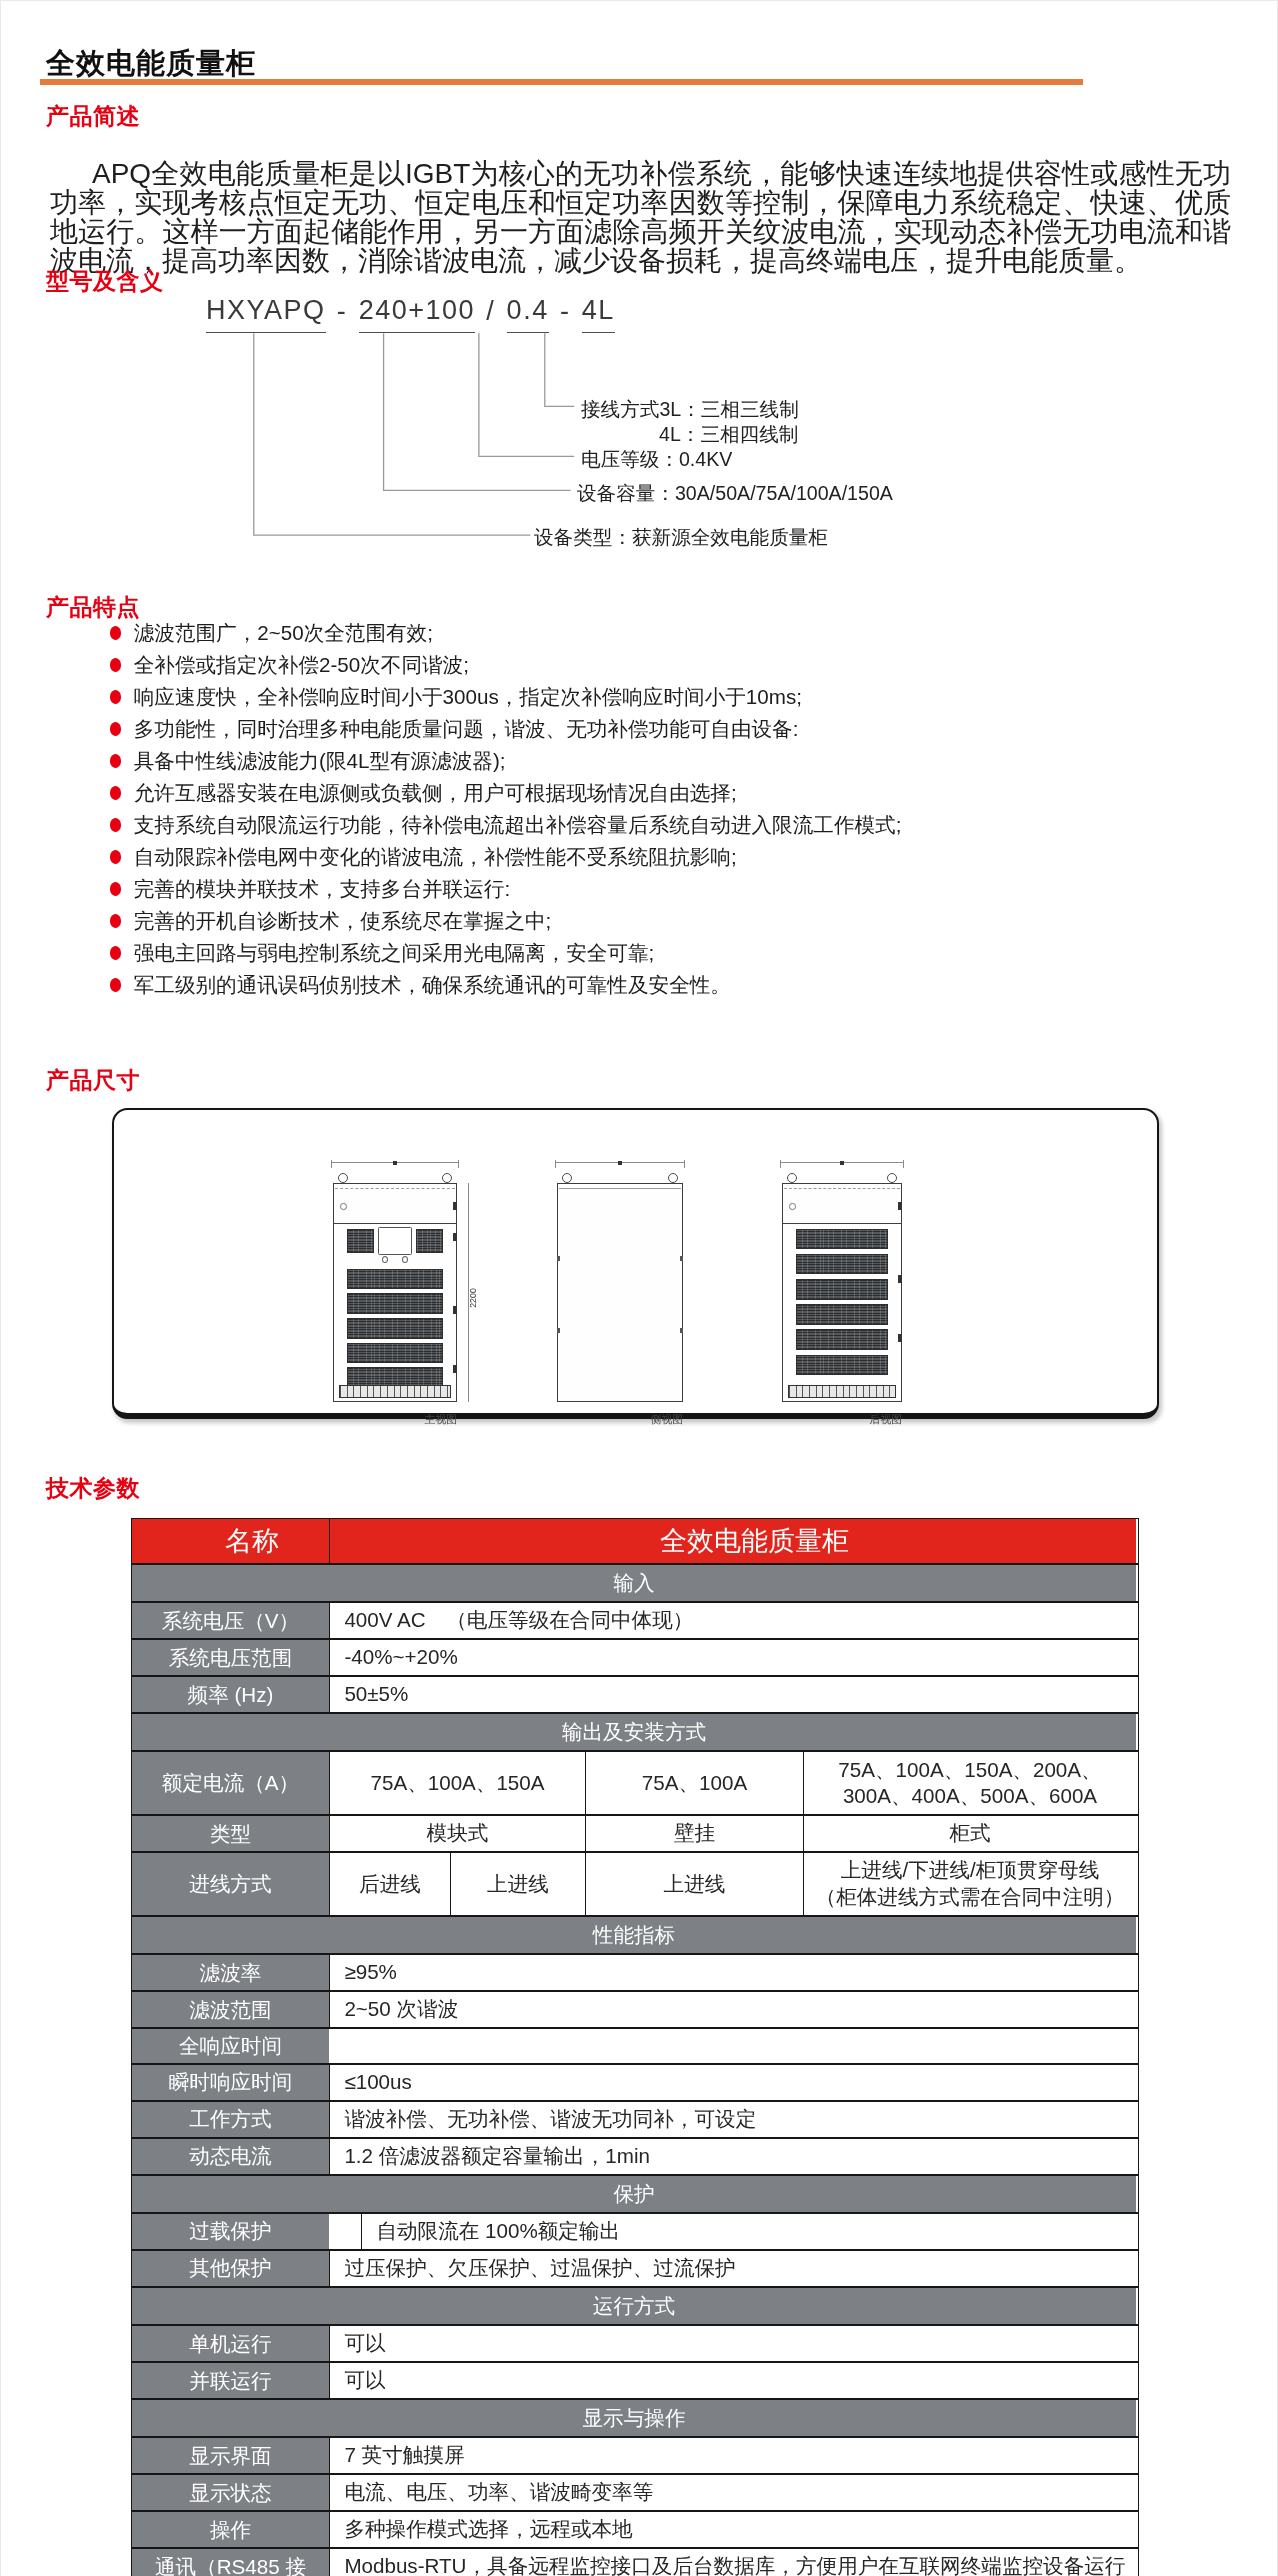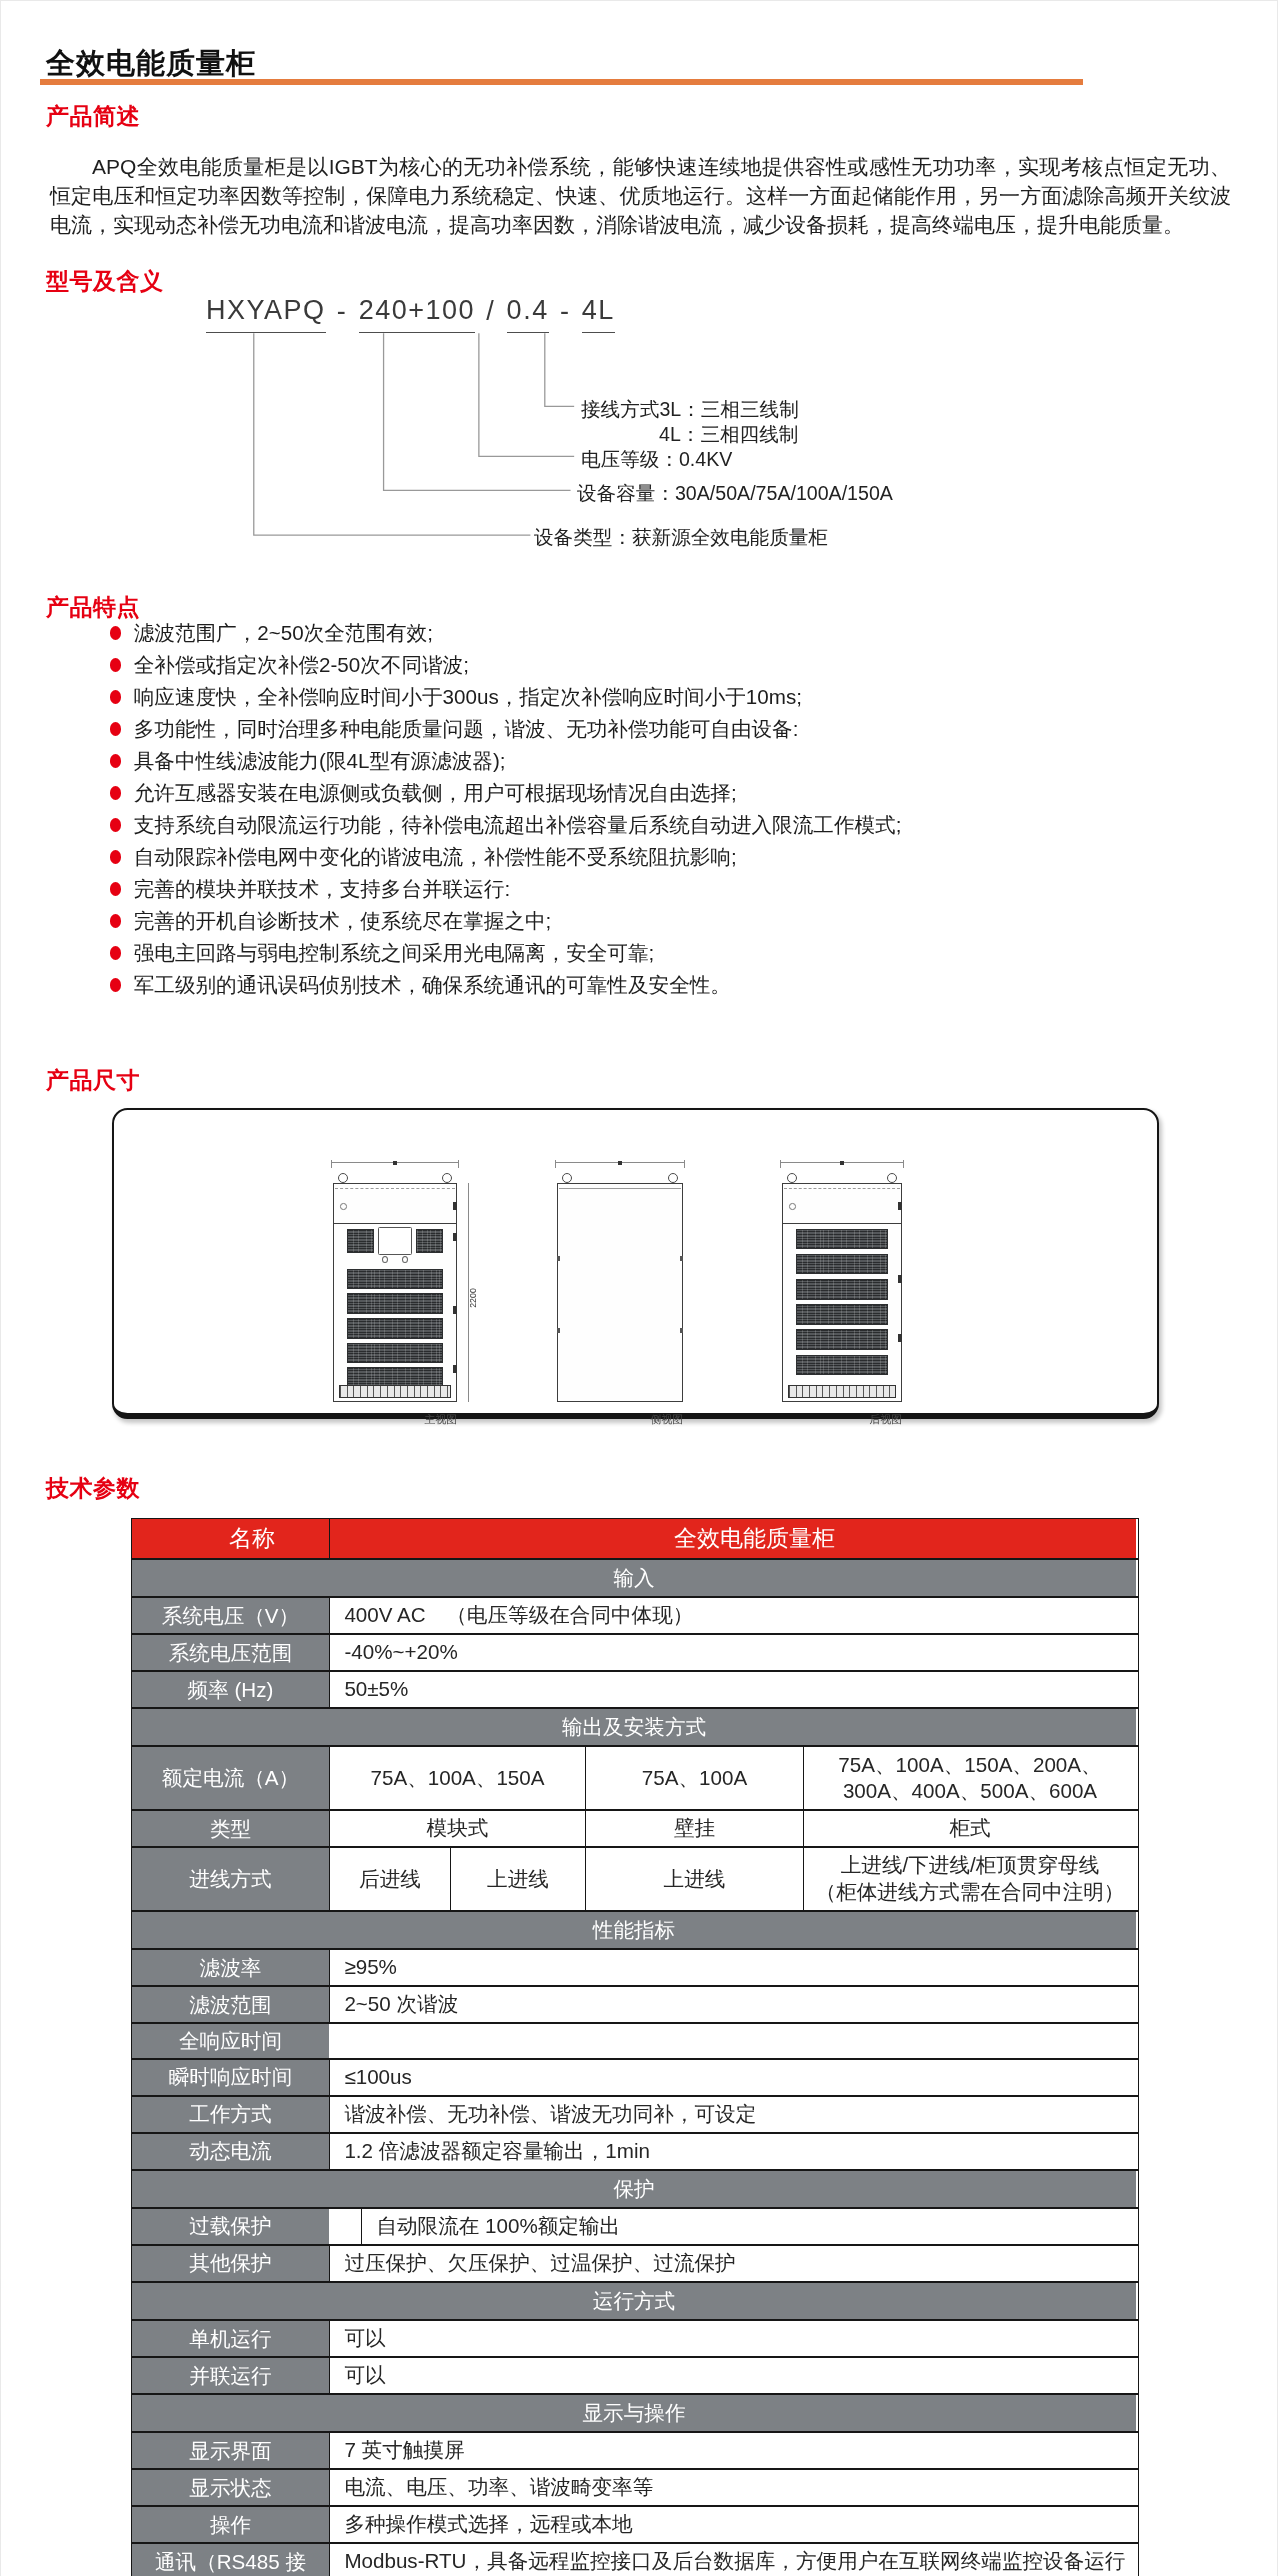--- a/index.html
+++ b/index.html
@@ -7,21 +7,21 @@
   .page{position:relative;width:1278px;height:3110px;background:#fff;border:0.5px solid #e9e9e9;box-sizing:border-box;overflow:hidden;}
 
   
   .doc-title{position:absolute;top:43px;left:45px;font-size:29px;font-weight:700;color:#111;letter-spacing:1px;}
   .title-rule{position:absolute;top:78px;left:39px;width:1043px;height:6.2px;background:#e57c3e;}
   .sec-h{position:absolute;left:45px;font-size:23px;font-weight:700;color:#e60012;letter-spacing:0.5px;}
   #h-intro{top:100px;} #h-model{top:265px;} #h-feat{top:591px;} #h-dims{top:1064px;}
   #h-specs{top:1472px;}
 
   
-  .intro-p{position:absolute;top:130px;left:49px;width:1181px;font-size:21px;line-height:29px;
+  .intro-p{position:absolute;top:130px;left:49px;width:1181px;font-size:28px;line-height:29px;
            text-align:justify;text-indent:42px;color:#1e1e1e;}
 
   
   .model{position:absolute;top:290px;left:50px;width:1206px;height:273px;}
   .model-code{position:absolute;top:4.1px;left:155px;display:flex;align-items:flex-end;
               font-size:27px;font-weight:300;color:#3a3a3a;letter-spacing:1.5px;}
   .model-code span{margin-right:11.3px;padding-bottom:6.2px;}
   .model-code span.u{border-bottom:1.5px solid #4d4d4d;}
   .model-svg{position:absolute;top:0;left:0;}
   .m-label{position:absolute;font-size:19.6px;color:#222;white-space:nowrap;}
@@ -68,21 +68,21 @@
   .cab .cap{position:absolute;top:230px;left:0;right:0;text-align:right;font-size:10.8px;color:#444;}
   .vdim{position:absolute;top:0;bottom:0;right:-12.4px;border-right:1px solid #8a8a8a;}
   .vdim span{position:absolute;top:50%;right:-14.4px;transform:rotate(-90deg);font-size:8.8px;color:#333;}
   .tick{position:absolute;width:3.1px;height:5.2px;background:#555;}
 
   
   .specs{position:absolute;top:1517px;left:130px;width:1008px;box-sizing:border-box;border:1.5px solid #161616;}
   .t-row{display:grid;grid-template-columns:197px 121px 135px 218px 333px;border-top:2.1px solid #161616;}
   .t-row:first-child{border-top:none;}
   .cell{display:flex;align-items:center;box-sizing:border-box;font-size:20.6px;min-height:33px;padding:4.1px 5.2px;}
-  .cell.hdr{background:#e2251c;color:#fff;font-size:23px;justify-content:center;min-height:37px;padding-left:48px;}
+  .cell.hdr{background:#e2251c;color:#fff;font-size:27px;justify-content:center;min-height:37px;padding-left:48px;}
   .cell.band{grid-column:1/6;background:#7d8185;color:#fff;justify-content:center;min-height:31px;}
   .cell.lbl{grid-column:1/2;background:#7d8185;color:#fff;justify-content:center;text-align:center;line-height:1.25;}
   .cell.val{background:#fff;color:#262626;border-left:1.5px solid #161616;white-space:pre-line;line-height:1.3;}
   .cell.left{justify-content:flex-start;padding-left:14.4px;}
   .cell.center{justify-content:center;text-align:center;}
 </style>
 </head>
 <body>
 
 <div class="page">

